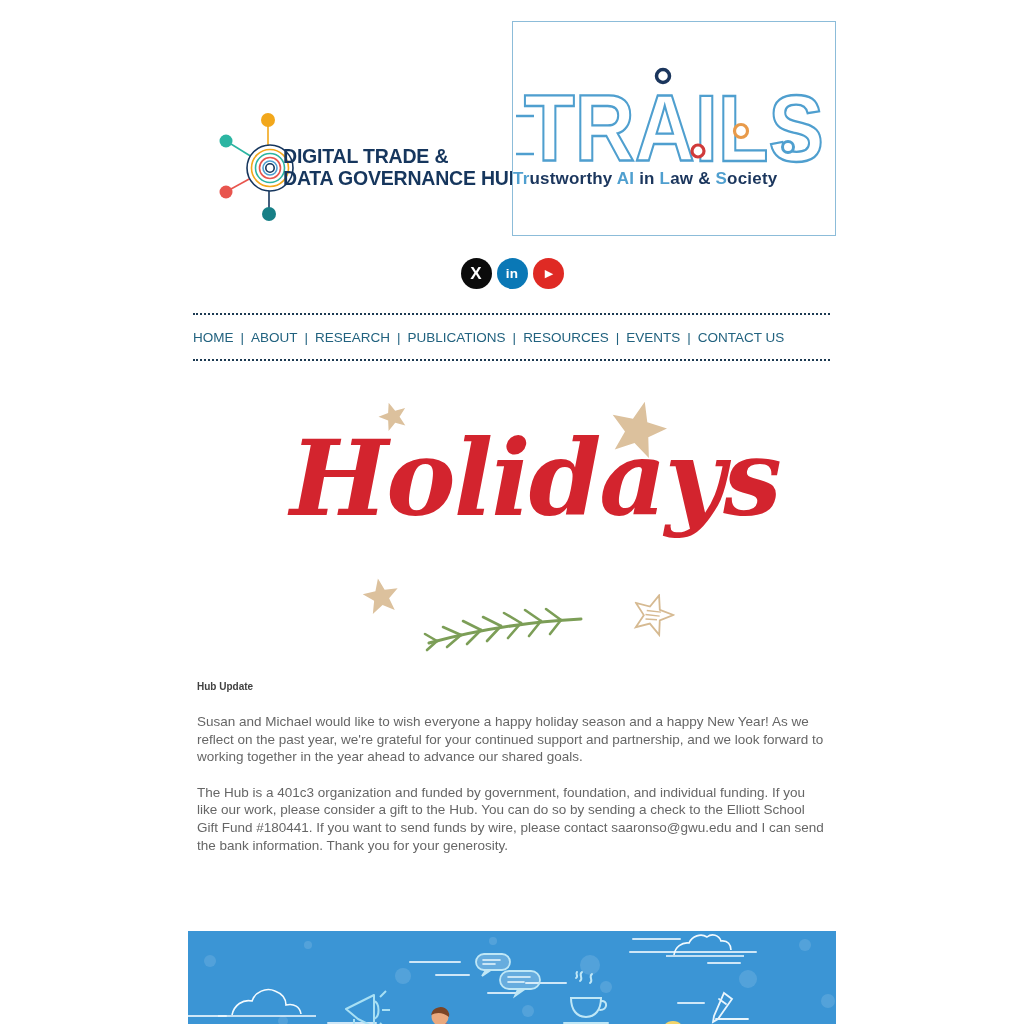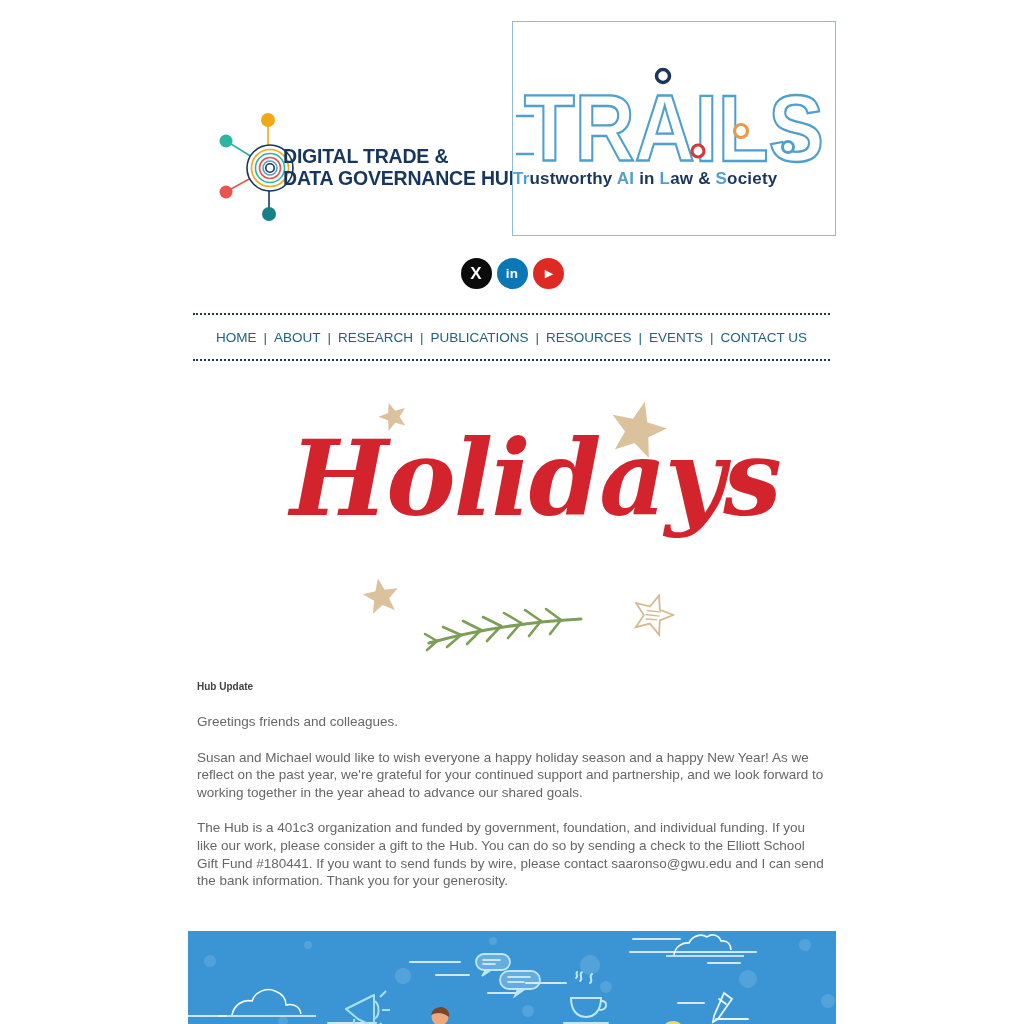--- a/index.html
+++ b/index.html
@@ -24,21 +24,21 @@
   
   .social-row { position:absolute; left:0; top:242px; width:100%; display:flex;
                 justify-content:center; gap:5px; }
   .soc { width:31px; height:31px; border-radius:50%; display:flex; align-items:center;
          justify-content:center; color:#fff; cursor:pointer; }
   .soc-x  { background:#0b0b0b; font-weight:bold; font-size:17px; }
   .soc-in { background:#0a78b6; font-weight:bold; font-size:13.5px; letter-spacing:0.3px; }
   .soc-yt { background:#df2a24; font-size:11px; padding-left:2px; }
 
   
-  .nav { position:absolute; left:5px; top:297px; width:637px; text-align:center;
+  .nav { position:absolute; left:5px; top:297px; width:637px; text-align:left;
          border-top:2px dotted #1c3a52; border-bottom:2px dotted #1c3a52;
          padding:15px 0 14px 0; font-size:13.5px; color:#21627f; }
   .nav a { color:#21627f; text-decoration:none; cursor:pointer; }
   .nav .sep { margin:0 7px; color:#21627f; }
 
   
   .holiday { position:absolute; left:102px; top:373px; width:446px; height:280px; }
   .hh-happy { position:absolute; left:0; top:8px; width:100%; text-align:center;
               font-size:47px; letter-spacing:10px; color:#71994f; font-weight:400;
               padding-left:10px; }
@@ -145,21 +145,20 @@
         <line x1="138" y1="19" x2="123" y2="8"></line>
           <line x1="138" y1="19" x2="127" y2="33"></line>
         <line x1="14" y1="40" x2="2" y2="33"></line>
           <line x1="14" y1="40" x2="4" y2="49"></line>
       </g>
     </svg>
   </div>
 
   <section class="article">
     <h3>Hub Update</h3>
-    <p>Greetings friends and colleagues.</p>
     <p>Susan and Michael would like to wish everyone a happy holiday season and a happy New Year! As we reflect on the past year, we're grateful for your continued support and partnership, and we look forward to working together in the year ahead to advance our shared goals.</p>
     <p>The Hub is a 401c3 organization and funded by government, foundation, and individual funding. If you like our work, please consider a gift to the Hub. You can do so by sending a check to the Elliott School Gift Fund #180441. If you want to send funds by wire, please contact saaronso@gwu.edu and I can send the bank information. Thank you for your generosity.</p>
   </section>
 
   <div class="banner">
     <svg width="648" height="109" viewBox="0 0 648 109">
       <rect width="648" height="109" fill="#3b95d5"></rect>
 
       <g fill="#ffffff" opacity="0.12">
         <circle cx="22" cy="30" r="6"></circle>

